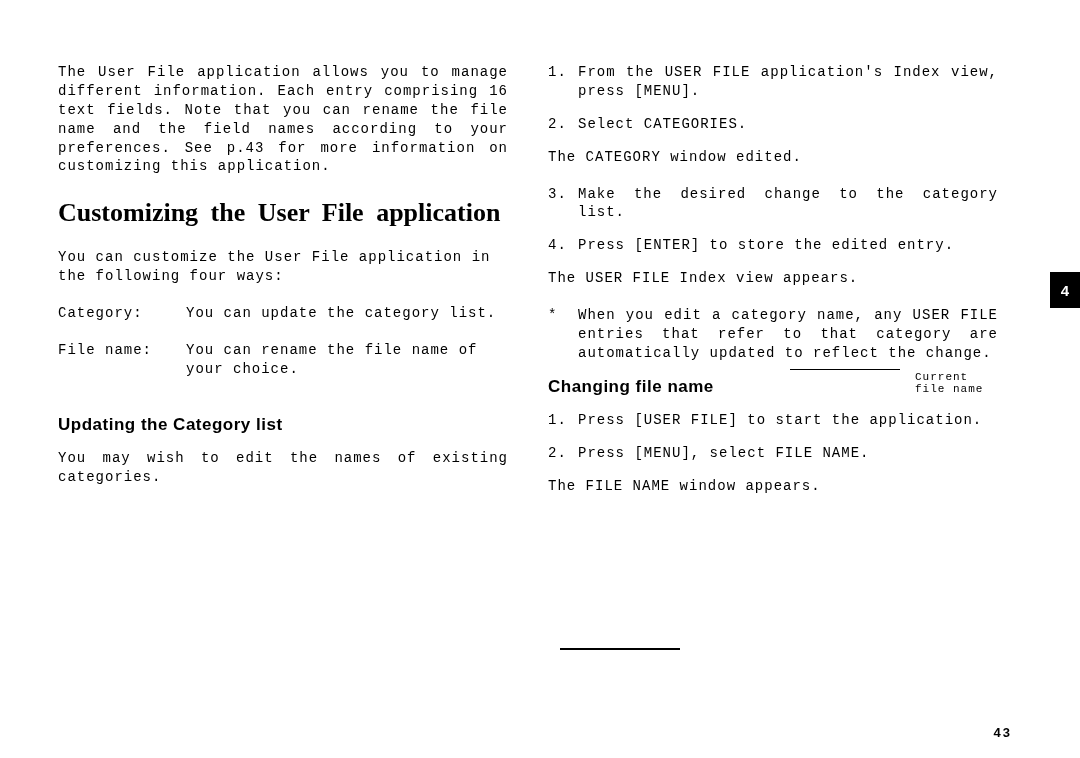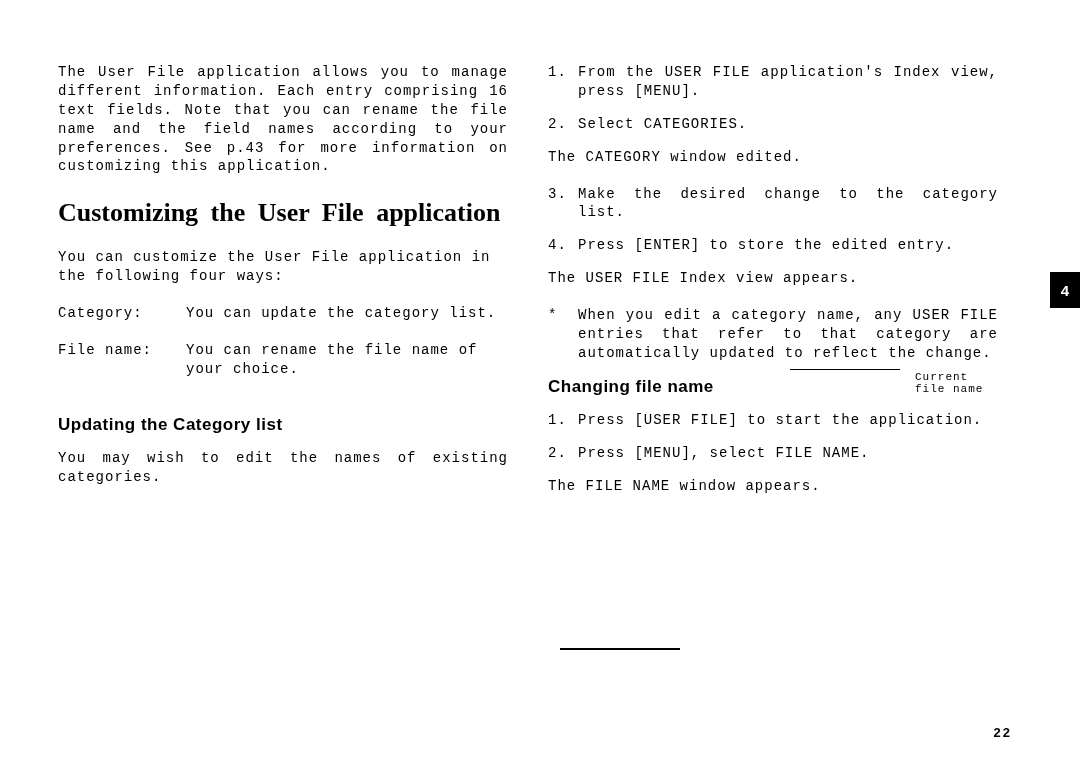--- a/index.html
+++ b/index.html
@@ -215,16 +215,16 @@
 
 </div>
 
 
 <div class="underline-drawn" style="left:790px; top:369px; width:110px; border-top-width:1.5px;"></div>
 <div class="overlay-anno" style="left:915px; top:372px; white-space:pre;">Current
 file name</div>
 
 <div class="edge-tab">4</div>
 
-<div class="page-num">22</div>
+<div class="page-num">43</div>
 
 
 
 
 </body></html>

